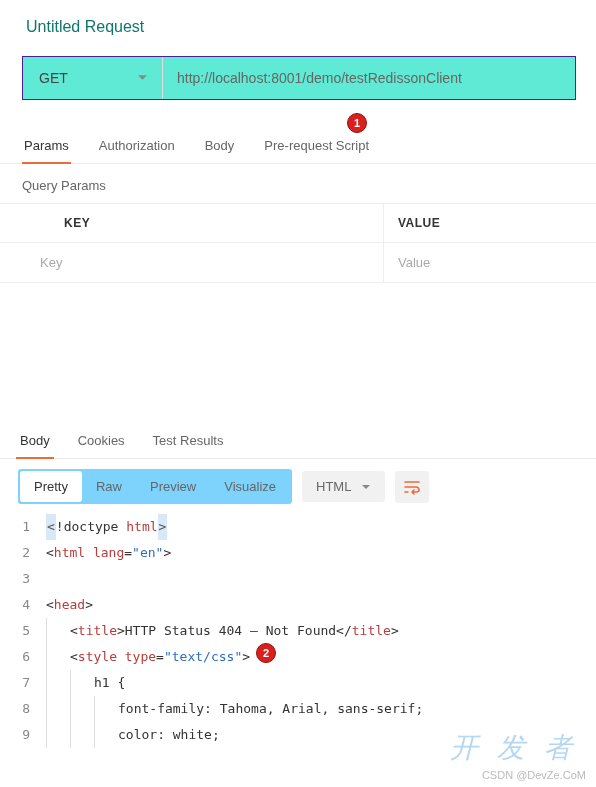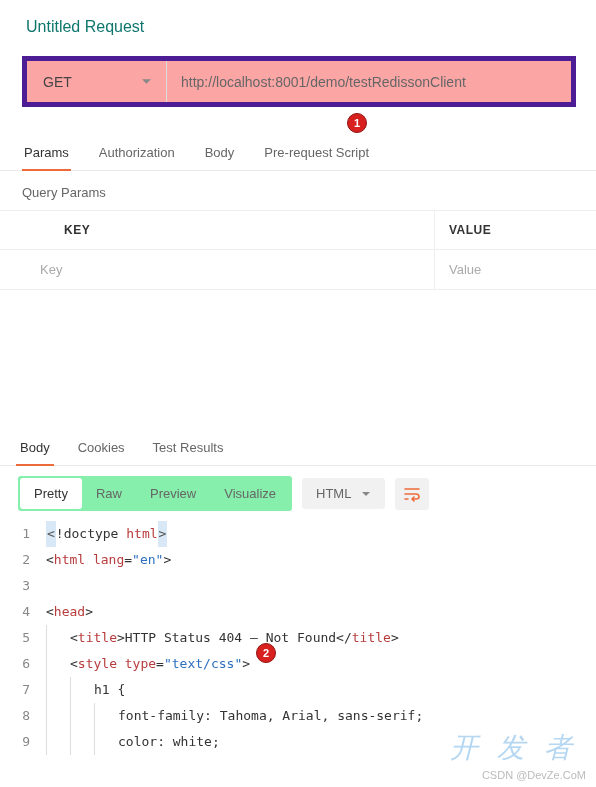--- a/index.html
+++ b/index.html
@@ -14,23 +14,23 @@
   position: relative;
 }
 .title-row {
   padding: 18px 26px 20px;
   font-size: 16px;
   color: #0f766e;
 }
 .method-url {
   margin: 0 20px 16px 22px;
   display: flex;
-  border: 5px solid #4c1d95;
-  background: #fca5a5;
-  height: 51px;
+  border: 1px solid #4c1d95;
+  background: #5eead4;
+  height: 44px;
 }
 .method-select {
   width: 140px;
   display: flex;
   align-items: center;
   padding: 0 16px;
   border-right: 1px solid #ddd;
   color: #444;
   font-size: 14px;
   position: relative;
@@ -84,21 +84,21 @@
 .qp-row {
   display: flex;
   border-bottom: 1px solid #eee;
 }
 .qp-row:last-child { border-bottom: none; }
 .qp-cell {
   padding: 12px 14px;
   font-size: 13px;
 }
 .qp-key {
-  width: 435px;
+  width: 384px;
   padding-left: 64px;
   border-right: 1px solid #eee;
 }
 .qp-val { flex: 1; }
 .qp-row.head .qp-cell { color: #333; font-weight: 600; font-size: 12px; letter-spacing: 0.5px; }
 .qp-row.in .qp-cell { color: #aaa; padding-left: 40px; }
 .qp-row.in .qp-val { padding-left: 14px; }
 
 .resp-tabs {
   display: flex;
@@ -123,21 +123,21 @@
   background: #ed6b3a;
 }
 .resp-toolbar {
   display: flex;
   align-items: center;
   gap: 10px;
   padding: 10px 18px;
 }
 .view-group {
   display: flex;
-  background: #86efac;
+  background: #7dd3fc;
   border-radius: 3px;
   padding: 2px;
 }
 .view-btn {
   padding: 8px 14px;
   color: #666;
   font-size: 13px;
   cursor: pointer;
   border-radius: 3px;
 }

